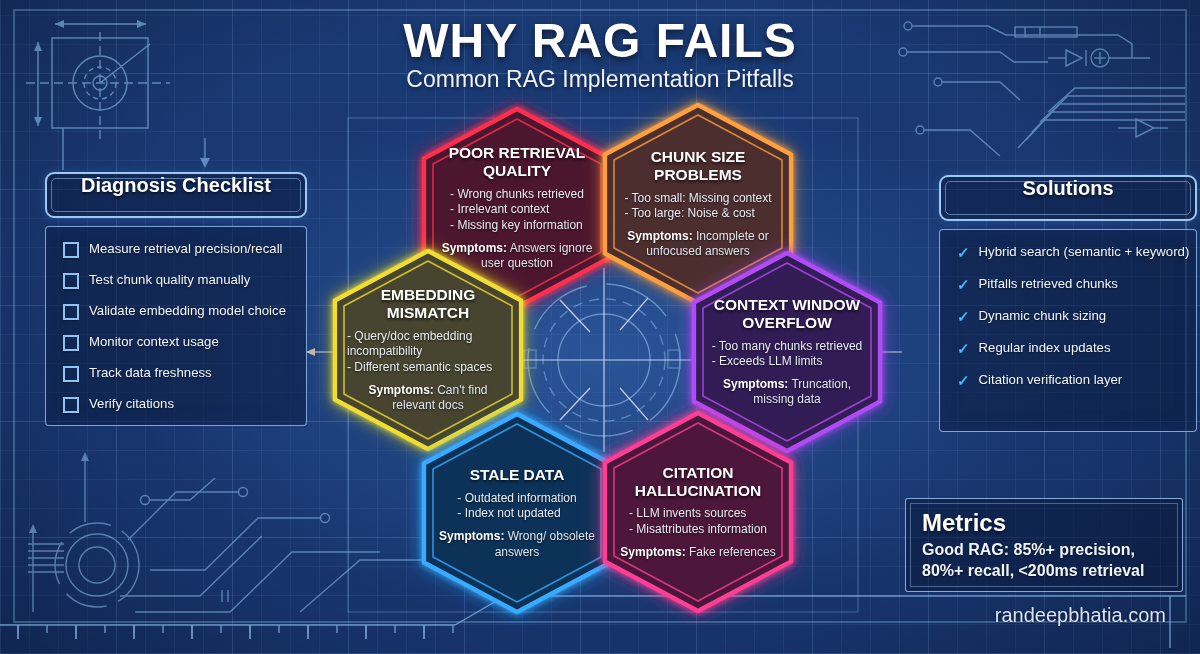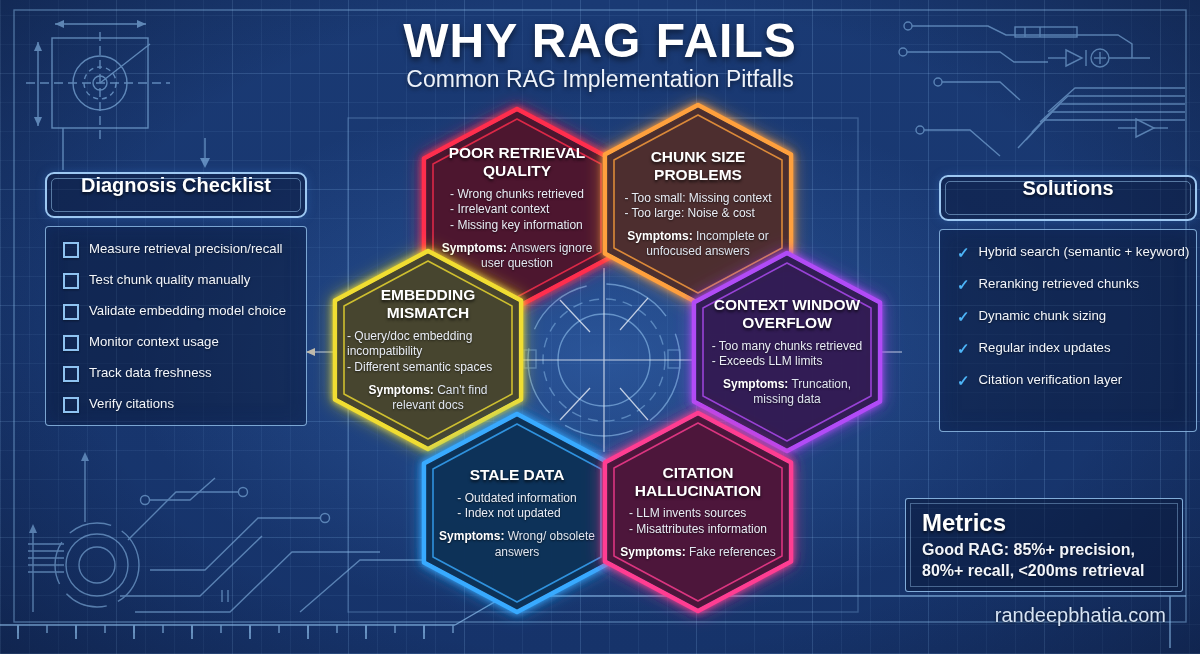--- a/index.html
+++ b/index.html
@@ -236,21 +236,21 @@
     <div class="panel-header">
       <span class="panel-title">Solutions</span>
     </div>
     <div class="panel-body" style="height:183px;">
       <div class="solution-item">
         <span class="tick">✓</span>
         <span class="solution-label">Hybrid search (semantic + keyword)</span>
       </div>
       <div class="solution-item">
         <span class="tick">✓</span>
-        <span class="solution-label">Reranking retrieved chunks</span>
+        <span class="solution-label">Pitfalls retrieved chunks</span>
       </div>
       <div class="solution-item">
         <span class="tick">✓</span>
         <span class="solution-label">Dynamic chunk sizing</span>
       </div>
       <div class="solution-item">
         <span class="tick">✓</span>
         <span class="solution-label">Regular index updates</span>
       </div>
       <div class="solution-item">

